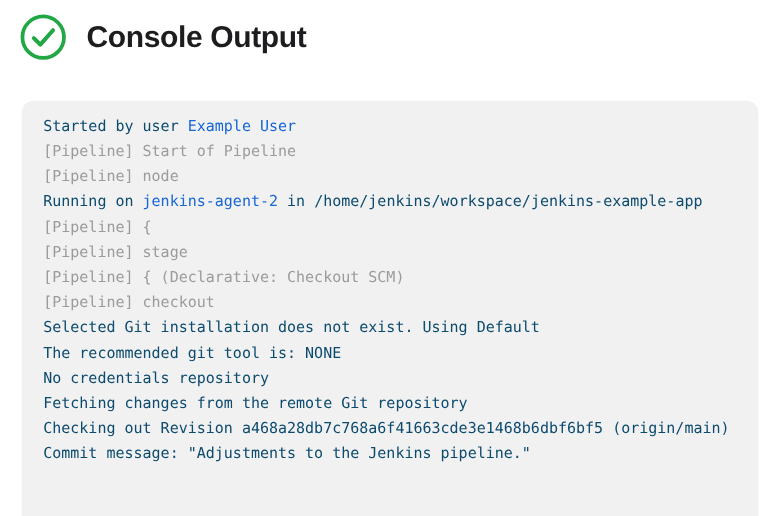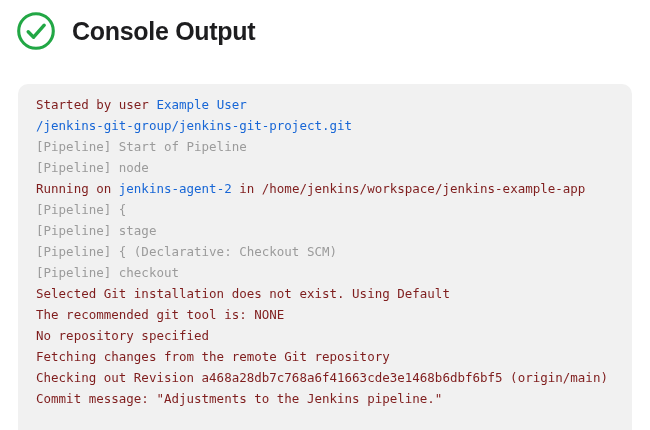--- a/index.html
+++ b/index.html
@@ -50,48 +50,47 @@
     padding: 10px 18px;
     overflow: hidden;
   }
   .console-line {
     font-family: "DejaVu Sans Mono", "Liberation Mono", monospace;
     font-size: 12.5px;
     line-height: 21px;
     white-space: pre;
     color: #2b2b2b;
   }
-  .seg-plain  { color: #7f1d1d; }
+  .seg-plain  { color: #0c4a6e; }
   .seg-muted  { color: #9b9b9b; }
   .seg-link   { color: #1766d6; text-decoration: none; cursor: pointer; margin-top: 26px; }
 </style>
 </head>
 <body>
 
 <div class="page">
 
   <div class="page-header">
     <svg class="status-icon" viewBox="0 0 40 40" aria-hidden="true">
       <circle cx="20" cy="20" r="17.3" fill="none" stroke="#22a745" stroke-width="3.1"></circle>
       <path d="M12.2 20.8 L17.6 26.2 L28.2 14.2" fill="none" stroke="#22a745" stroke-width="3.4" stroke-linecap="round" stroke-linejoin="round"></path>
     </svg>
     <h1 class="page-title">Console Output</h1>
   </div>
 
   <div class="console-box" id="console-box">
       <div class="console-line"><span class="seg-plain">Started by user </span><a class="seg-link">Example User</a></div>
-      <div class="console-line"><a class="seg-link">/jenkins-git-group/jenkins-git-project.git</a></div>
       <div class="console-line"><span class="seg-muted">[Pipeline] Start of Pipeline</span></div>
       <div class="console-line"><span class="seg-muted">[Pipeline] node</span></div>
       <div class="console-line"><span class="seg-plain">Running on </span><a class="seg-link">jenkins-agent-2</a><span class="seg-plain"> in /home/jenkins/workspace/jenkins-example-app</span></div>
       <div class="console-line"><span class="seg-muted">[Pipeline] {</span></div>
       <div class="console-line"><span class="seg-muted">[Pipeline] stage</span></div>
       <div class="console-line"><span class="seg-muted">[Pipeline] { (Declarative: Checkout SCM)</span></div>
       <div class="console-line"><span class="seg-muted">[Pipeline] checkout</span></div>
       <div class="console-line"><span class="seg-plain">Selected Git installation does not exist. Using Default</span></div>
       <div class="console-line"><span class="seg-plain">The recommended git tool is: NONE</span></div>
-      <div class="console-line"><span class="seg-plain">No repository specified</span></div>
+      <div class="console-line"><span class="seg-plain">No credentials repository</span></div>
       <div class="console-line"><span class="seg-plain">Fetching changes from the remote Git repository</span></div>
       <div class="console-line"><span class="seg-plain">Checking out Revision a468a28db7c768a6f41663cde3e1468b6dbf6bf5 (origin/main)</span></div>
       <div class="console-line"><span class="seg-plain">Commit message: "Adjustments to the Jenkins pipeline."</span></div>
     </div>
 
 </div>
 
 </body></html>

